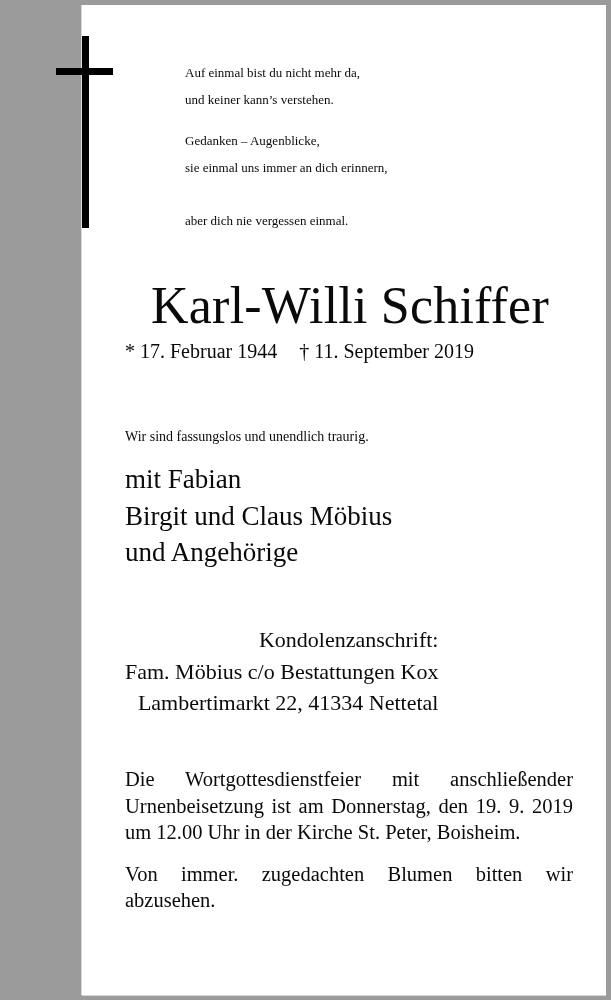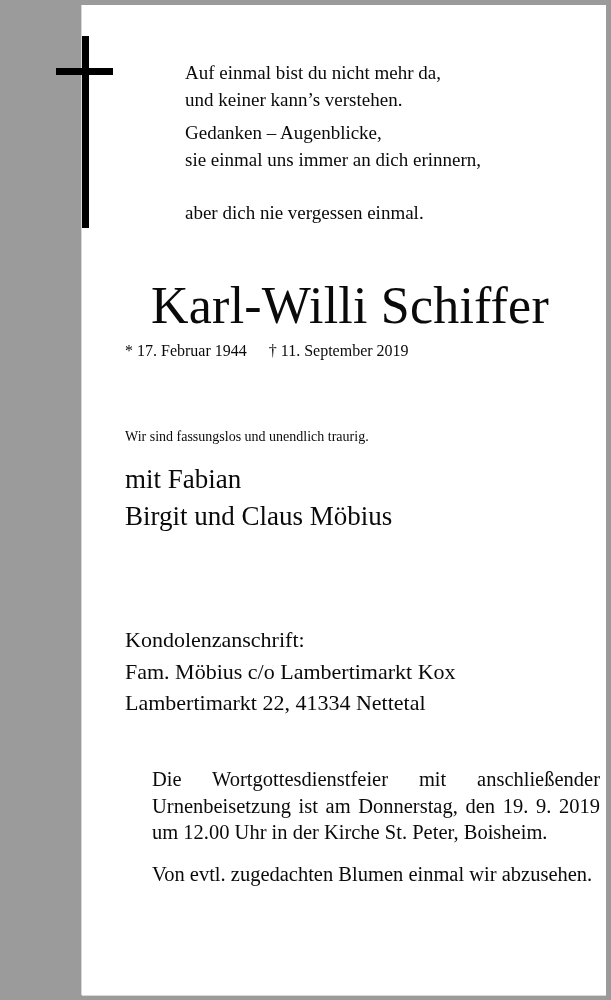--- a/index.html
+++ b/index.html
@@ -38,40 +38,40 @@
       top: 68px;
       width: 57px;
       height: 7px;
       background: #000;
     }
     .poem {
       position: absolute;
       left: 185px;
       top: 60px;
       width: 400px;
-      font-size: 19px;
+      font-size: 13px;
       line-height: 26.5px;
     }
     .poem p { margin: 0; }
-    .poem p + p { margin-top: 7px; }
+    .poem p + p { margin-top: 15px; }
     .name {
       position: absolute;
       left: 82px;
       width: 536px;
       top: 276px;
       text-align: center;
       font-size: 52px;
       line-height: 60px;
       letter-spacing: 0.2px;
     }
     .dates {
       position: absolute;
       left: 125px;
       top: 338px;
-      font-size: 16px;
+      font-size: 20px;
       line-height: 26px;
       white-space: pre;
     }
     .dates .gap { display: inline-block; width: 22px; }
     .intro {
       position: absolute;
       left: 125px;
       top: 424px;
       font-size: 14px;
       line-height: 26px;
@@ -85,30 +85,29 @@
       line-height: 36.5px;
     }
     .mourners div { white-space: nowrap; }
     .address {
       position: absolute;
       left: 125px;
       top: 624px;
       font-size: 22px;
       line-height: 31.5px;
     }
-    .address div { white-space: nowrap; }
+    .address div { white-space: nowrap; text-align: right; }
     .notice {
       position: absolute;
       left: 125px;
       top: 766px;
       width: 448px;
       font-size: 20.5px;
       line-height: 26.5px;
       text-align: justify;
-      margin-left: 27px;
     }
     .notice p { margin: 0; }
     .notice p + p { margin-top: 15px; }
   </style>
 </head>
 <body>
 
 <div class="page"></div>
 
 <div>
@@ -131,24 +130,25 @@
 
 <div class="name">Karl-Willi Schiffer</div>
 
 <div class="dates"><span>* 17. Februar 1944</span><span class="gap"></span><span>† 11. September 2019</span></div>
 
 <div class="intro">Wir sind fassungslos und unendlich traurig.</div>
 
 <div class="mourners">
   <div>mit Fabian</div>
   <div>Birgit und Claus Möbius</div>
+  <div>und Angehörige</div>
 </div>
 
 <div class="address">
   <div>Kondolenzanschrift:</div>
-  <div>Fam. Möbius c/o Lambertimarkt Kox</div>
+  <div>Fam. Möbius c/o Bestattungen Kox</div>
   <div>Lambertimarkt 22, 41334 Nettetal</div>
 </div>
 
 <div class="notice">
   <p>Die Wortgottesdienstfeier mit anschließender Urnenbeisetzung ist  am Donnerstag, den 19. 9. 2019 um 12.00 Uhr in der Kirche St. Peter, Boisheim.</p>
-  <p>Von evtl. zugedachten Blumen einmal wir abzusehen.</p>
+  <p>Von immer. zugedachten Blumen bitten wir abzusehen.</p>
 </div>
 
 </body></html>

